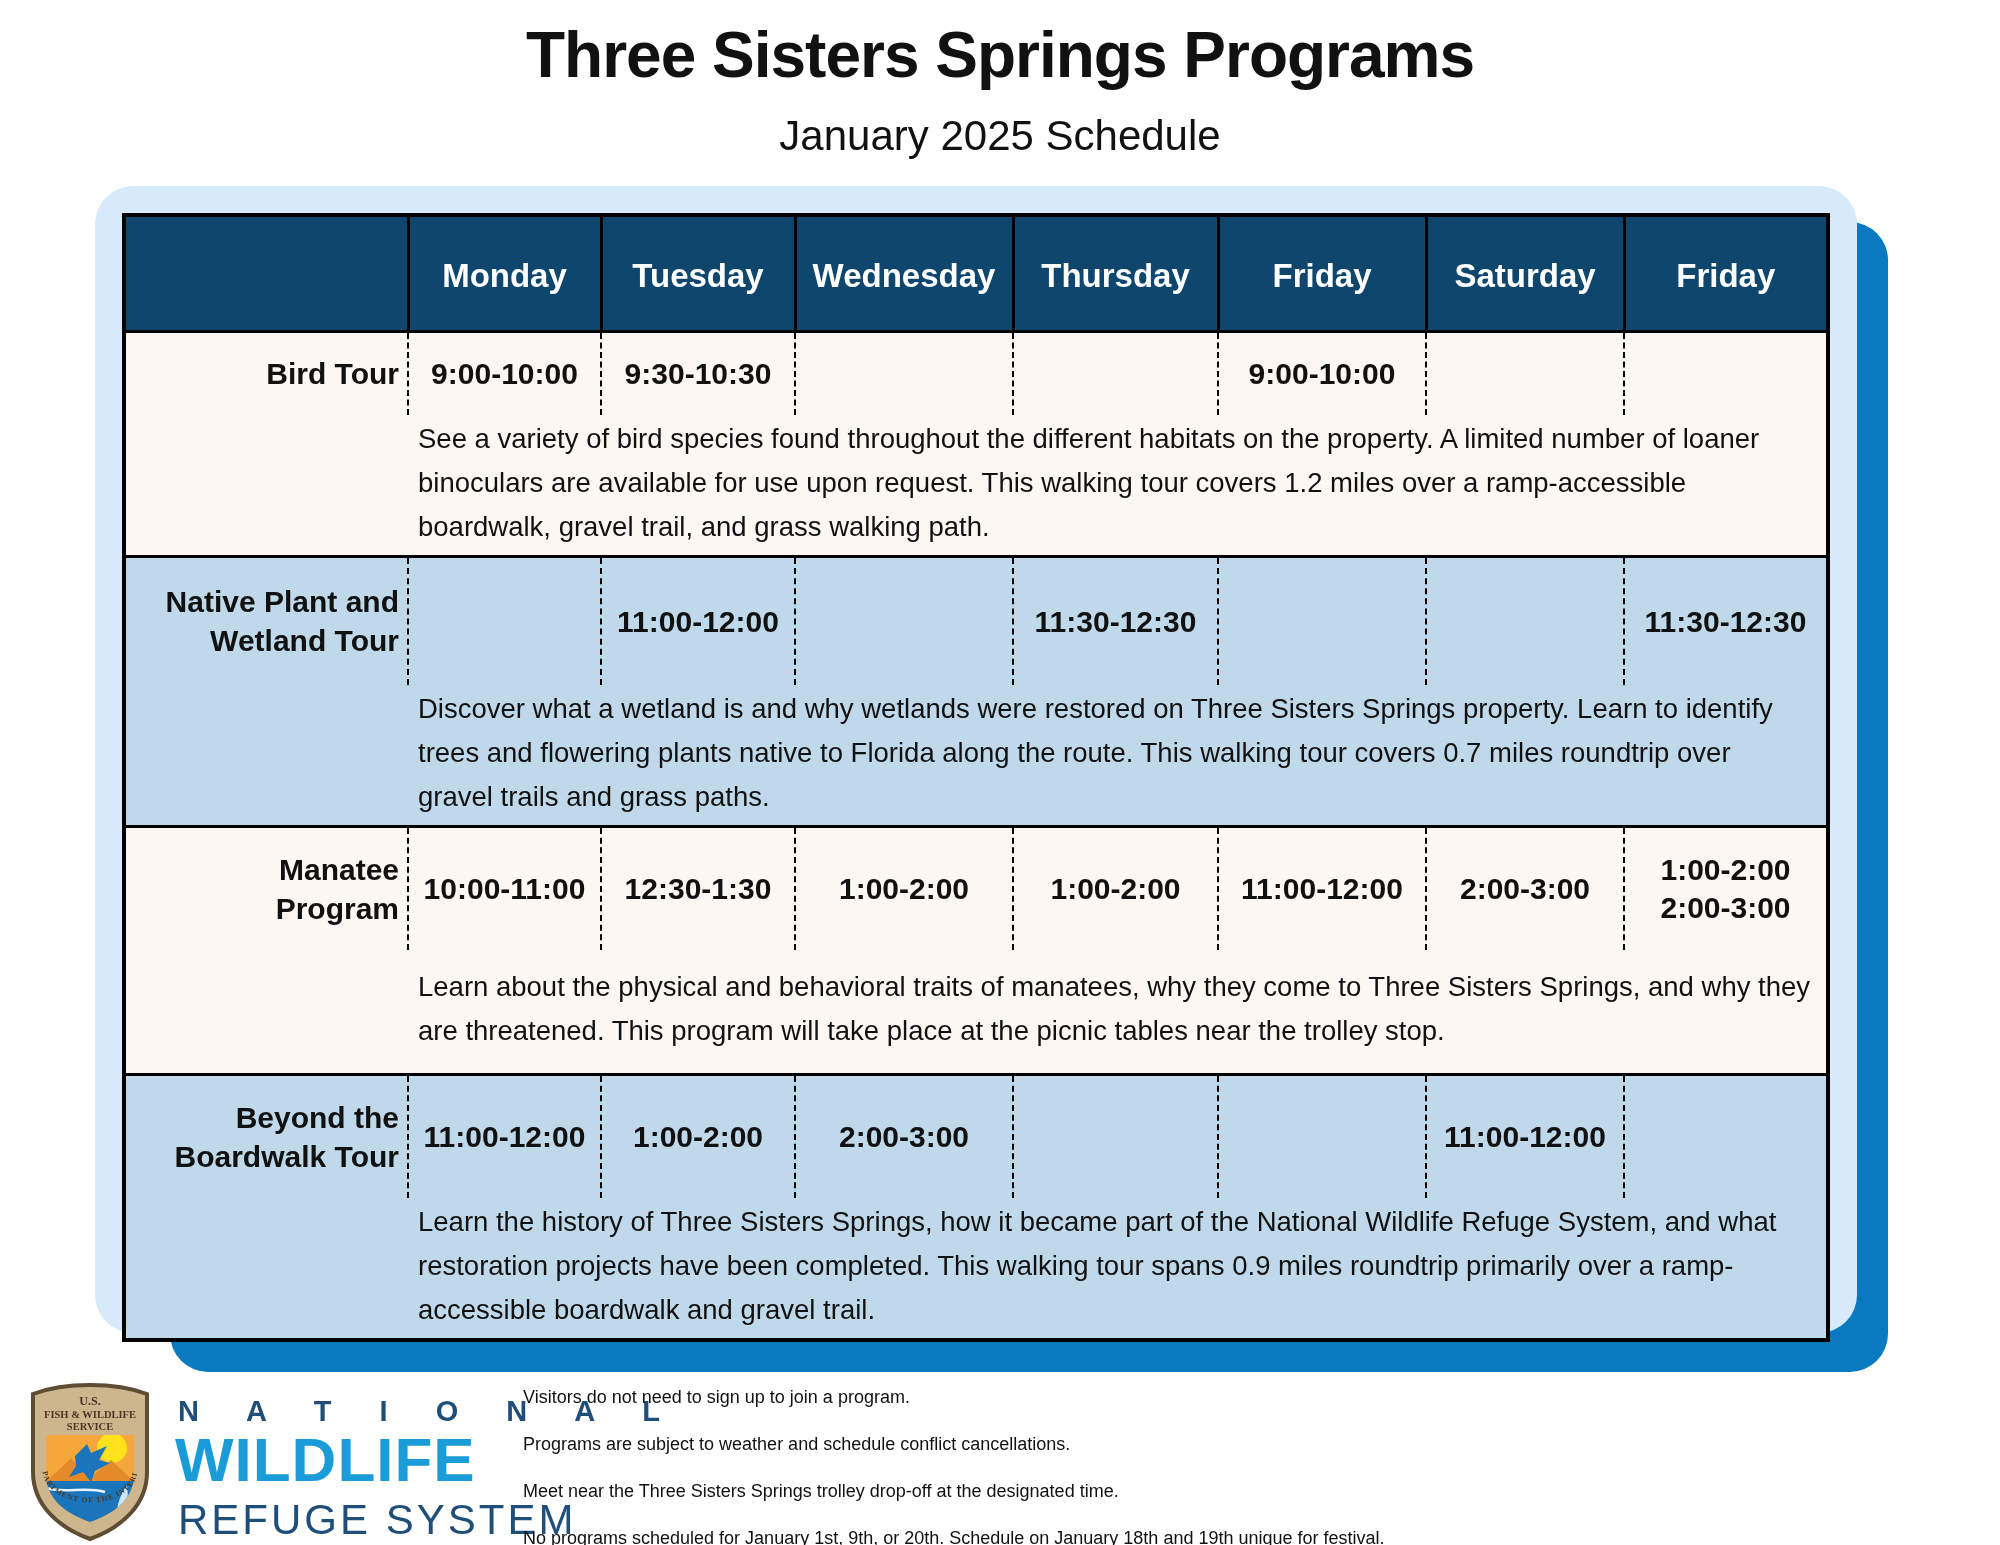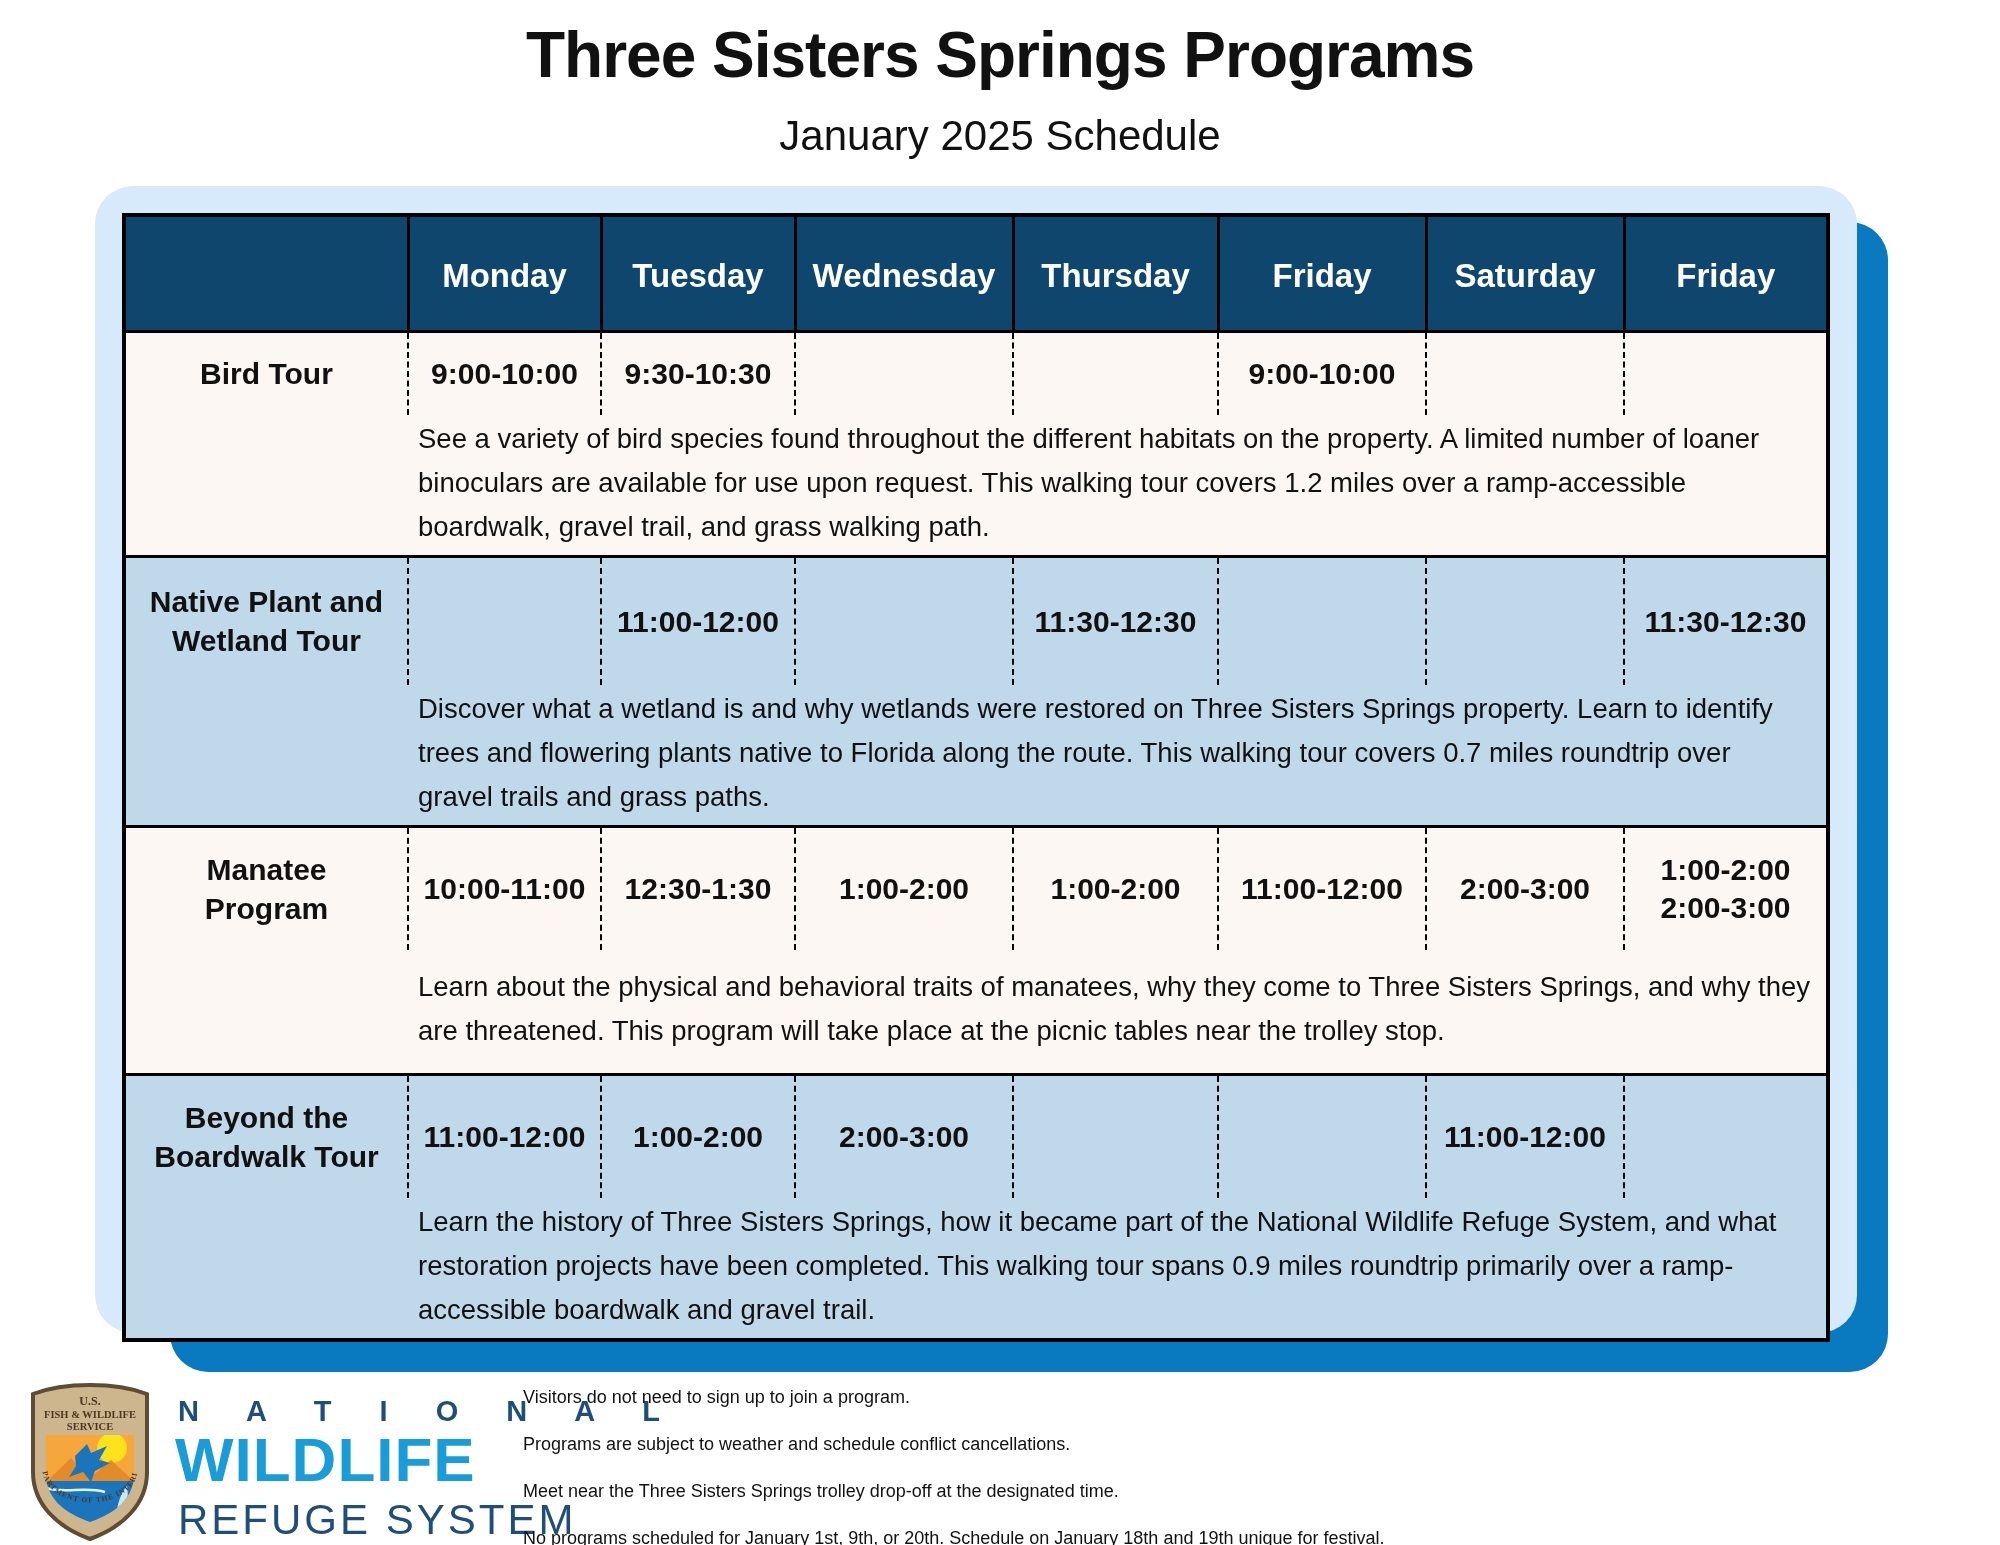--- a/index.html
+++ b/index.html
@@ -44,21 +44,21 @@
     padding-top:6px;
   }
   tr.days{height:116px;}
   tr.times > *{border-top:3px solid #000;}
   tr.times td.t{
     border-left:2px dashed #000;
     font-size:30px;font-weight:700;text-align:center;vertical-align:middle;
     white-space:pre-line;line-height:1.25;padding:0 4px;
   }
   th.plabel{
-    font-size:30px;font-weight:700;text-align:center;vertical-align:middle;
+    font-size:30px;font-weight:700;text-align:right;vertical-align:middle;
     white-space:pre-line;line-height:1.3;padding:0 8px;
   }
   tr.desc td{border:none;}
   td.d{
     font-size:27.5px;font-weight:400;line-height:44px;vertical-align:middle;
     padding:2px 14px 6px 10px;text-align:left;color:#111;
   }
   .sec-cream > *{background:var(--row-cream);}
   .sec-blue  > *{background:var(--row-blue);}
   col.c-label{width:284px;}

